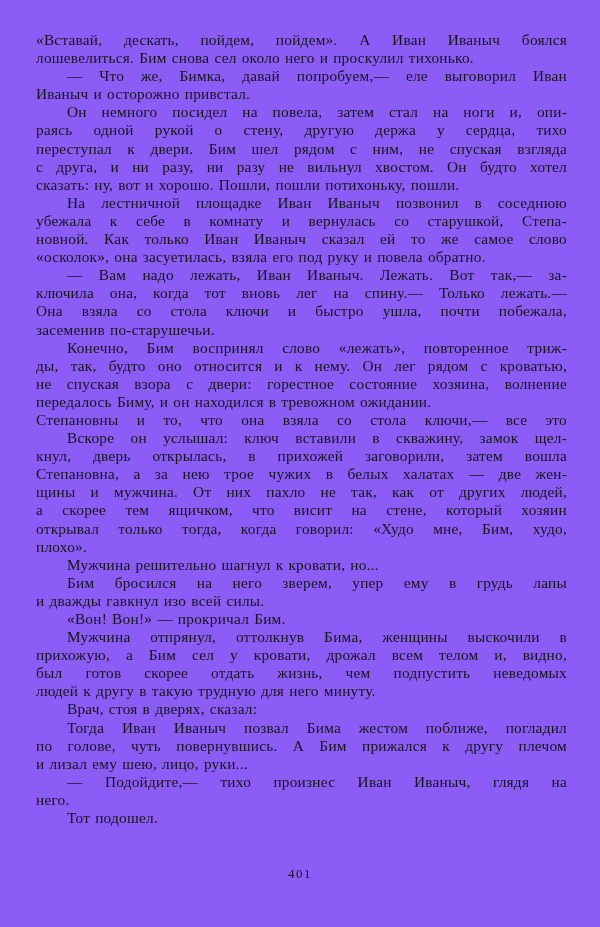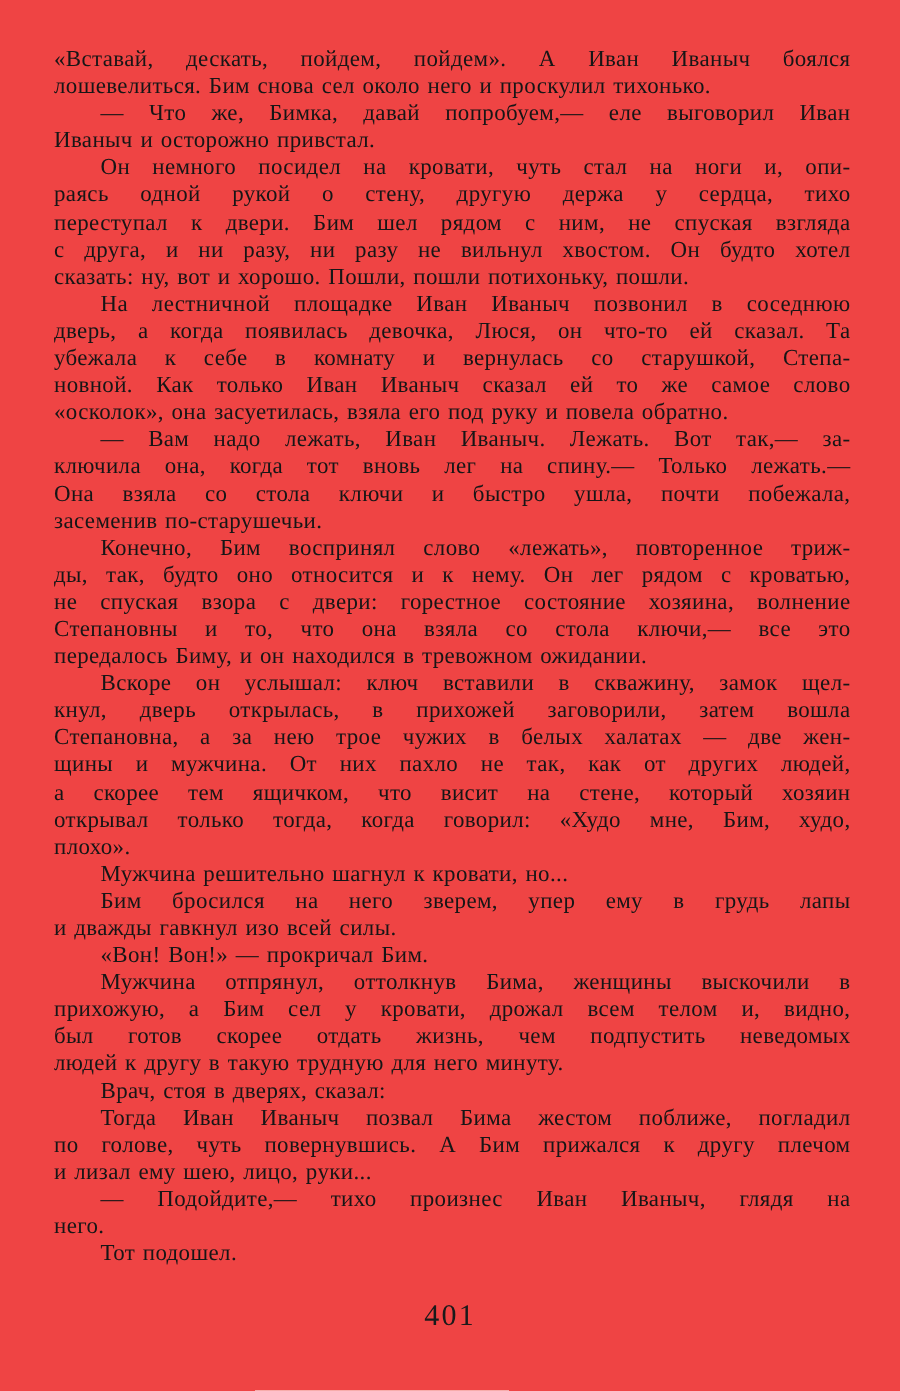--- a/index.html
+++ b/index.html
@@ -4,21 +4,21 @@
 <style>
   html, body {
     margin: 0;
     padding: 0;
     background: #fdfdfc;
   }
   .page {
     position: relative;
     width: 600px;
     height: 927px;
-    background: #ef4444;
+    background: #8b5cf6;
     overflow: hidden;
     font-family: "Liberation Serif", "DejaVu Serif", serif;
     color: #161616;
   }
   .text-block {
     position: absolute;
     left: 36px;
     top: 31px;
     width: 531px;
     font-size: 15.3px;
@@ -36,53 +36,52 @@
   }
   .line.indent {
     padding-left: 31px;
   }
   .page-number {
     position: absolute;
     top: 866px;
     left: 0;
     width: 600px;
     text-align: center;
-    font-size: 20px;
+    font-size: 13px;
     letter-spacing: 1.5px;
     color: #1a1a1a;
   }
 </style>
 </head>
 <body>
 
 <div class="page">
   <div class="text-block">
       <div class="line">«Вставай, дескать, пойдем, пойдем». А Иван Иваныч боялся</div>
       <div class="line last">лошевелиться. Бим снова сел около него и проскулил тихонько.</div>
       <div class="line indent">— Что же, Бимка, давай попробуем,— еле выговорил Иван</div>
       <div class="line last">Иваныч и осторожно привстал.</div>
-      <div class="line indent">Он немного посидел на кровати, чуть стал на ноги и, опи-</div>
+      <div class="line indent">Он немного посидел на повела, затем стал на ноги и, опи-</div>
       <div class="line">раясь одной рукой о стену, другую держа у сердца, тихо</div>
       <div class="line">переступал к двери. Бим шел рядом с ним, не спуская взгляда</div>
       <div class="line">с друга, и ни разу, ни разу не вильнул хвостом. Он будто хотел</div>
       <div class="line last">сказать: ну, вот и хорошо. Пошли, пошли потихоньку, пошли.</div>
       <div class="line indent">На лестничной площадке Иван Иваныч позвонил в соседнюю</div>
-      <div class="line">дверь, а когда появилась девочка, Люся, он что-то ей сказал. Та</div>
       <div class="line">убежала к себе в комнату и вернулась со старушкой, Степа-</div>
       <div class="line">новной. Как только Иван Иваныч сказал ей то же самое слово</div>
       <div class="line last">«осколок», она засуетилась, взяла его под руку и повела обратно.</div>
       <div class="line indent">— Вам надо лежать, Иван Иваныч. Лежать. Вот так,— за-</div>
       <div class="line">ключила она, когда тот вновь лег на спину.— Только лежать.—</div>
       <div class="line">Она взяла со стола ключи и быстро ушла, почти побежала,</div>
       <div class="line last">засеменив по-старушечьи.</div>
       <div class="line indent">Конечно, Бим воспринял слово «лежать», повторенное триж-</div>
       <div class="line">ды, так, будто оно относится и к нему. Он лег рядом с кроватью,</div>
       <div class="line">не спуская взора с двери: горестное состояние хозяина, волнение</div>
+      <div class="line last">передалось Биму, и он находился в тревожном ожидании.</div>
       <div class="line">Степановны и то, что она взяла со стола ключи,— все это</div>
-      <div class="line last">передалось Биму, и он находился в тревожном ожидании.</div>
       <div class="line indent">Вскоре он услышал: ключ вставили в скважину, замок щел-</div>
       <div class="line">кнул, дверь открылась, в прихожей заговорили, затем вошла</div>
       <div class="line">Степановна, а за нею трое чужих в белых халатах — две жен-</div>
       <div class="line">щины и мужчина. От них пахло не так, как от других людей,</div>
       <div class="line">а скорее тем ящичком, что висит на стене, который хозяин</div>
       <div class="line">открывал только тогда, когда говорил: «Худо мне, Бим, худо,</div>
       <div class="line last">плохо».</div>
       <div class="line indent last">Мужчина решительно шагнул к кровати, но...</div>
       <div class="line indent">Бим бросился на него зверем, упер ему в грудь лапы</div>
       <div class="line last">и дважды гавкнул изо всей силы.</div>

